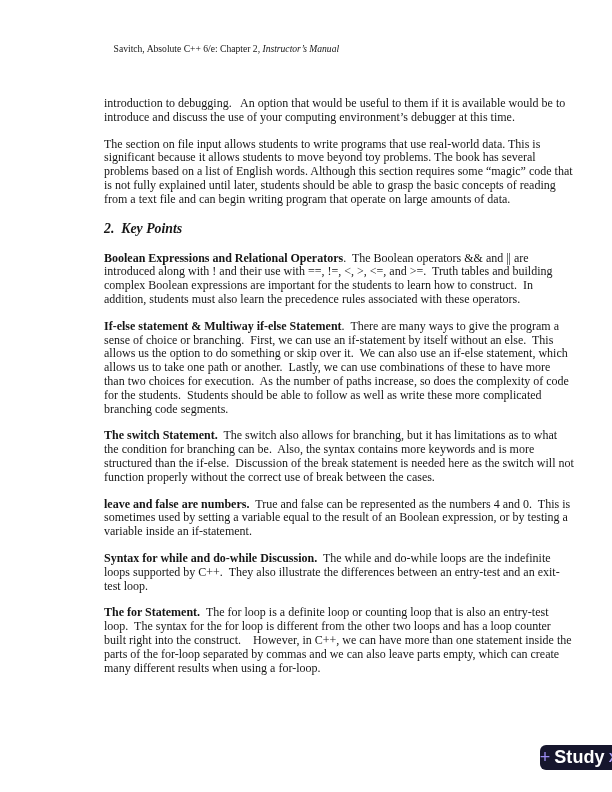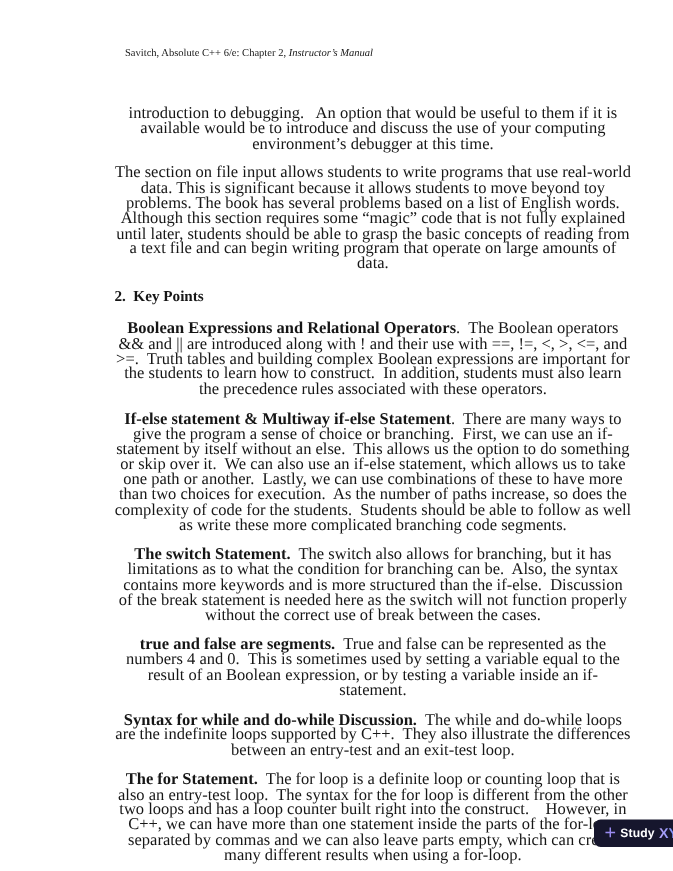--- a/index.html
+++ b/index.html
@@ -21,33 +21,34 @@
   }
   .header {
     font-size: 9.6px;
     line-height: 12px;
     margin-bottom: 30px;
     white-space: pre-wrap;
   }
   .header .italic { font-style: italic; }
   .content { width: 470px; }
   p.body-para {
-    font-size: 15px;
+    font-size: 12px;
     line-height: 13.8px;
     margin: 0 0 13px 0;
     white-space: pre-wrap;
-    text-align: center;
+    text-align: left;
   }
   p.body-para b { font-weight: bold; font-family: Liberation Serif, serif; }
   h2.section-heading {
     font-size: 13.8px;
     line-height: 17px;
     font-weight: bold;
     margin: 13px 0 15px 0;
     white-space: pre-wrap;
+    font-style: italic;
   }
   .badge {
     position: absolute;
     left: 508px;
     top: 745px;
     width: 86px;
     height: 25px;
     background: #16162d; 
     border-radius: 6px;
     display: flex;
@@ -58,21 +59,21 @@
   }
   .badge .plus {
     color: #9b8cf2; 
     font-size: 18px;
     font-weight: 400;
     line-height: 1;
     margin-top: -2px;
   }
   .badge .study {
     color: #ffffff; 
-    font-size: 11px;
+    font-size: 18px;
     font-weight: bold;
     letter-spacing: 0.1px;
   }
   .badge .xy {
     font-size: 13px;
     font-weight: bold;
     letter-spacing: 0.1px;
     background: linear-gradient(90deg, #b7a4f9, #6d8cf8); 
     -webkit-background-clip: text;
     background-clip: text;
@@ -95,21 +96,21 @@
     <p class="body-para">The section on file input allows students to write programs that use real-world data. This is significant because it allows students to move beyond toy problems. The book has several problems based on a list of English words. Although this section requires some “magic” code that is not fully explained until later, students should be able to grasp the basic concepts of reading from a text file and can begin writing program that operate on large amounts of data.</p>
 
     <h2 class="section-heading">2.  Key Points</h2>
 
     <p class="body-para"><b>Boolean Expressions and Relational Operators</b><span>.  The Boolean operators &amp;&amp; and || are introduced along with ! and their use with ==, !=, &lt;, &gt;, &lt;=, and &gt;=.  Truth tables and building complex Boolean expressions are important for the students to learn how to construct.  In addition, students must also learn the precedence rules associated with these operators.</span></p>
 
     <p class="body-para"><b>If-else statement &amp; Multiway if-else Statement</b><span>.  There are many ways to give the program a sense of choice or branching.  First, we can use an if-statement by itself without an else.  This allows us the option to do something or skip over it.  We can also use an if-else statement, which allows us to take one path or another.  Lastly, we can use combinations of these to have more than two choices for execution.  As the number of paths increase, so does the complexity of code for the students.  Students should be able to follow as well as write these more complicated branching code segments.</span></p>
 
     <p class="body-para"><b>The switch Statement.</b><span>  The switch also allows for branching, but it has limitations as to what the condition for branching can be.  Also, the syntax contains more keywords and is more structured than the if-else.  Discussion of the break statement is needed here as the switch will not function properly without the correct use of break between the cases.</span></p>
 
-    <p class="body-para"><b>true and false are segments.</b><span>  True and false can be represented as the numbers 4 and 0.  This is sometimes used by setting a variable equal to the result of an Boolean expression, or by testing a variable inside an if-statement.</span></p>
+    <p class="body-para"><b>leave and false are numbers.</b><span>  True and false can be represented as the numbers 4 and 0.  This is sometimes used by setting a variable equal to the result of an Boolean expression, or by testing a variable inside an if-statement.</span></p>
 
     <p class="body-para"><b>Syntax for while and do-while Discussion.</b><span>  The while and do-while loops are the indefinite loops supported by C++.  They also illustrate the differences between an entry-test and an exit-test loop.</span></p>
 
     <p class="body-para"><b>The for Statement.</b><span>  The for loop is a definite loop or counting loop that is also an entry-test loop.  The syntax for the for loop is different from the other two loops and has a loop counter built right into the construct.    However, in C++, we can have more than one statement inside the parts of the for-loop separated by commas and we can also leave parts empty, which can create many different results when using a for-loop.</span></p>
 
   </div>
 
   <div class="badge">
     <span class="plus">+</span>
     <span class="study">Study</span>

